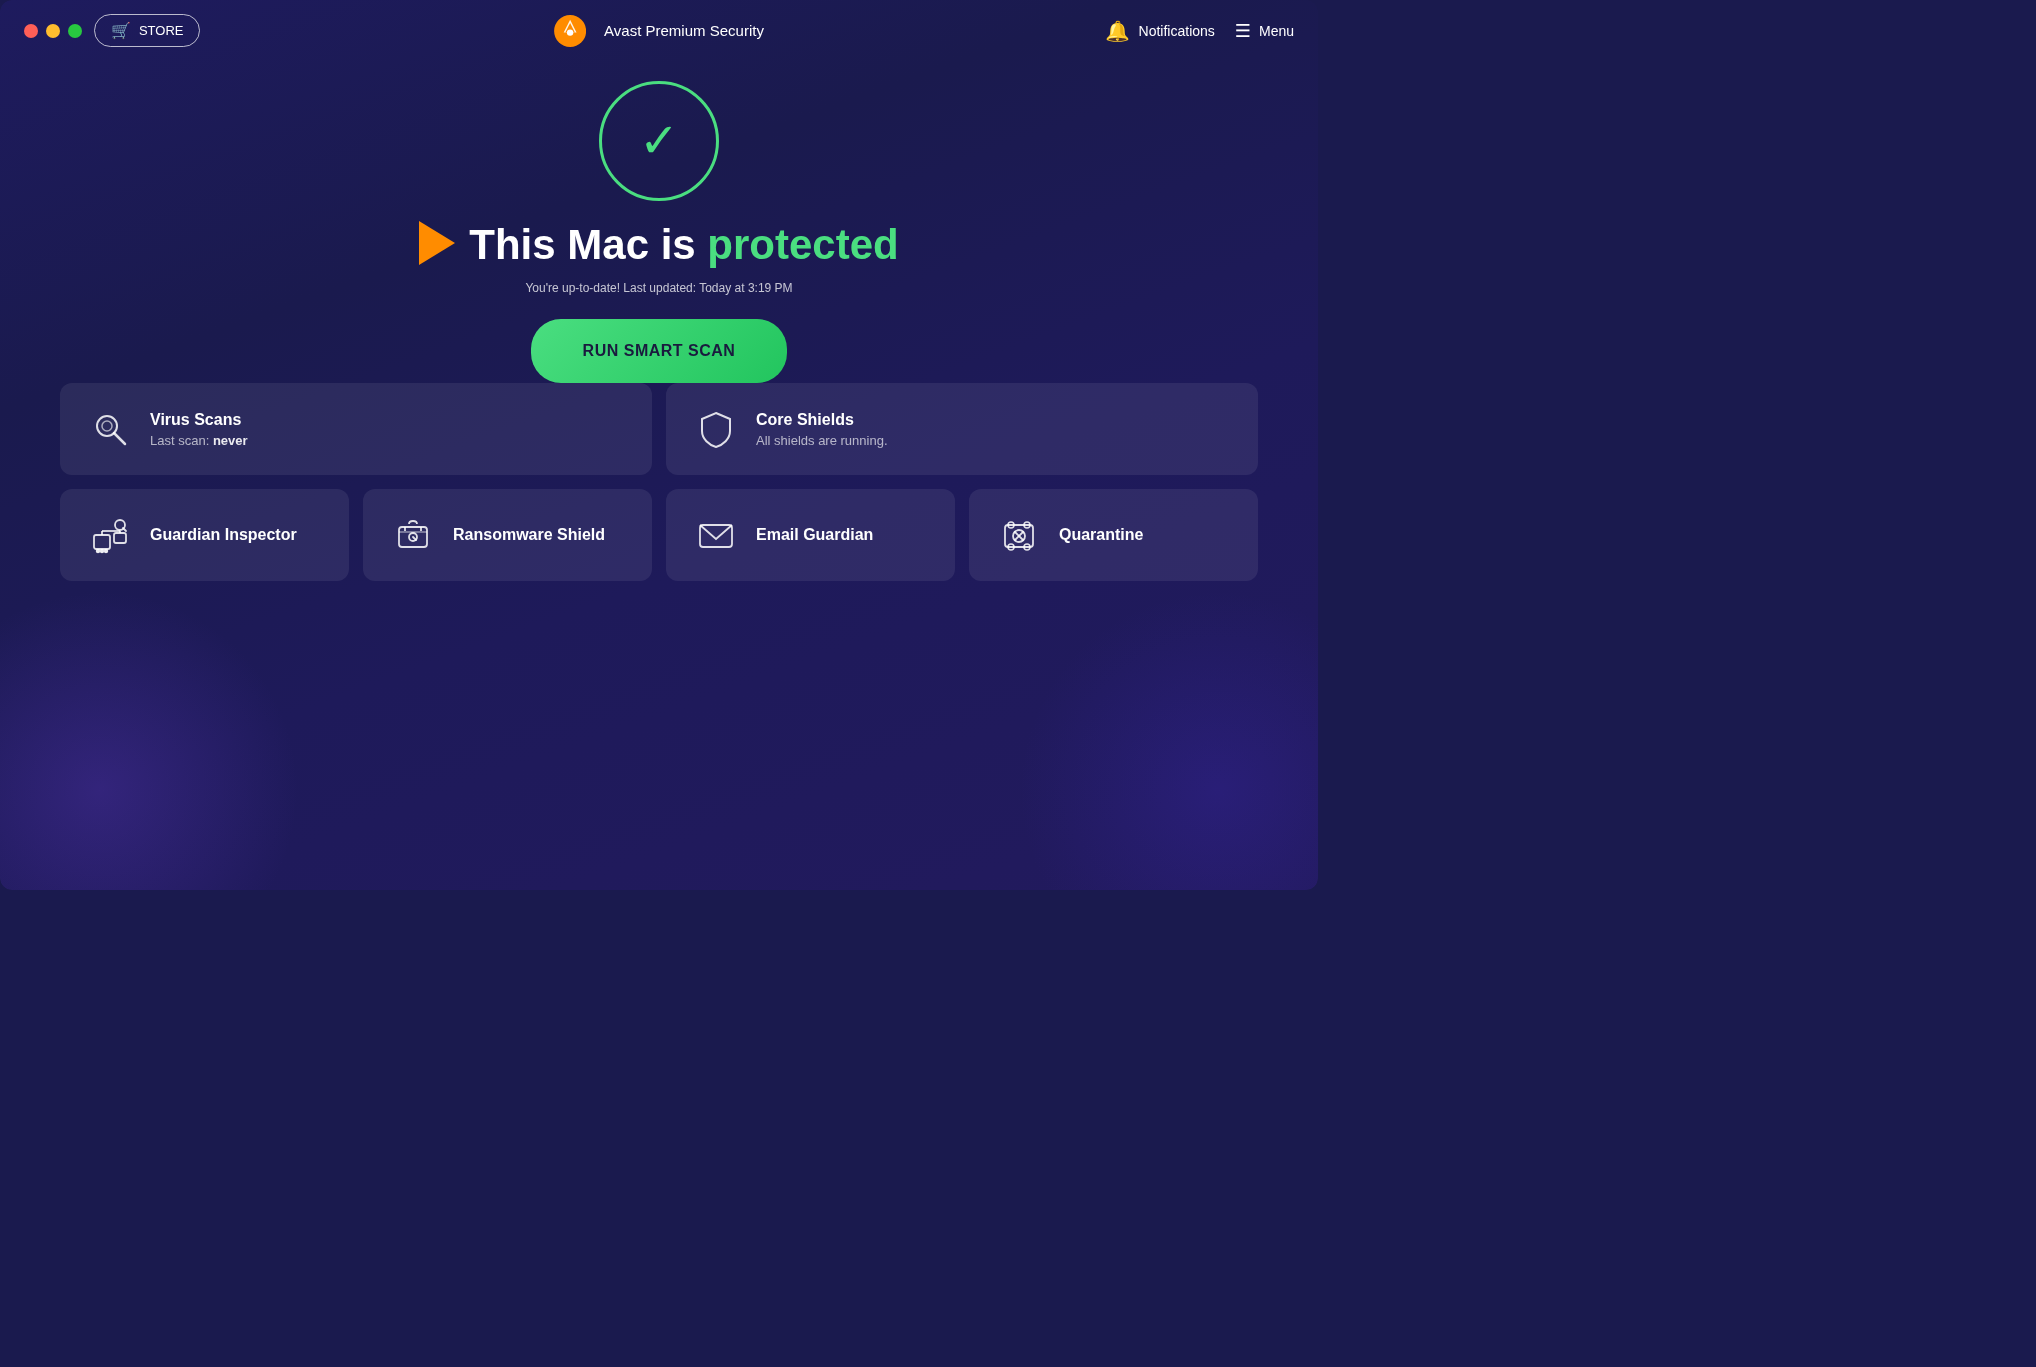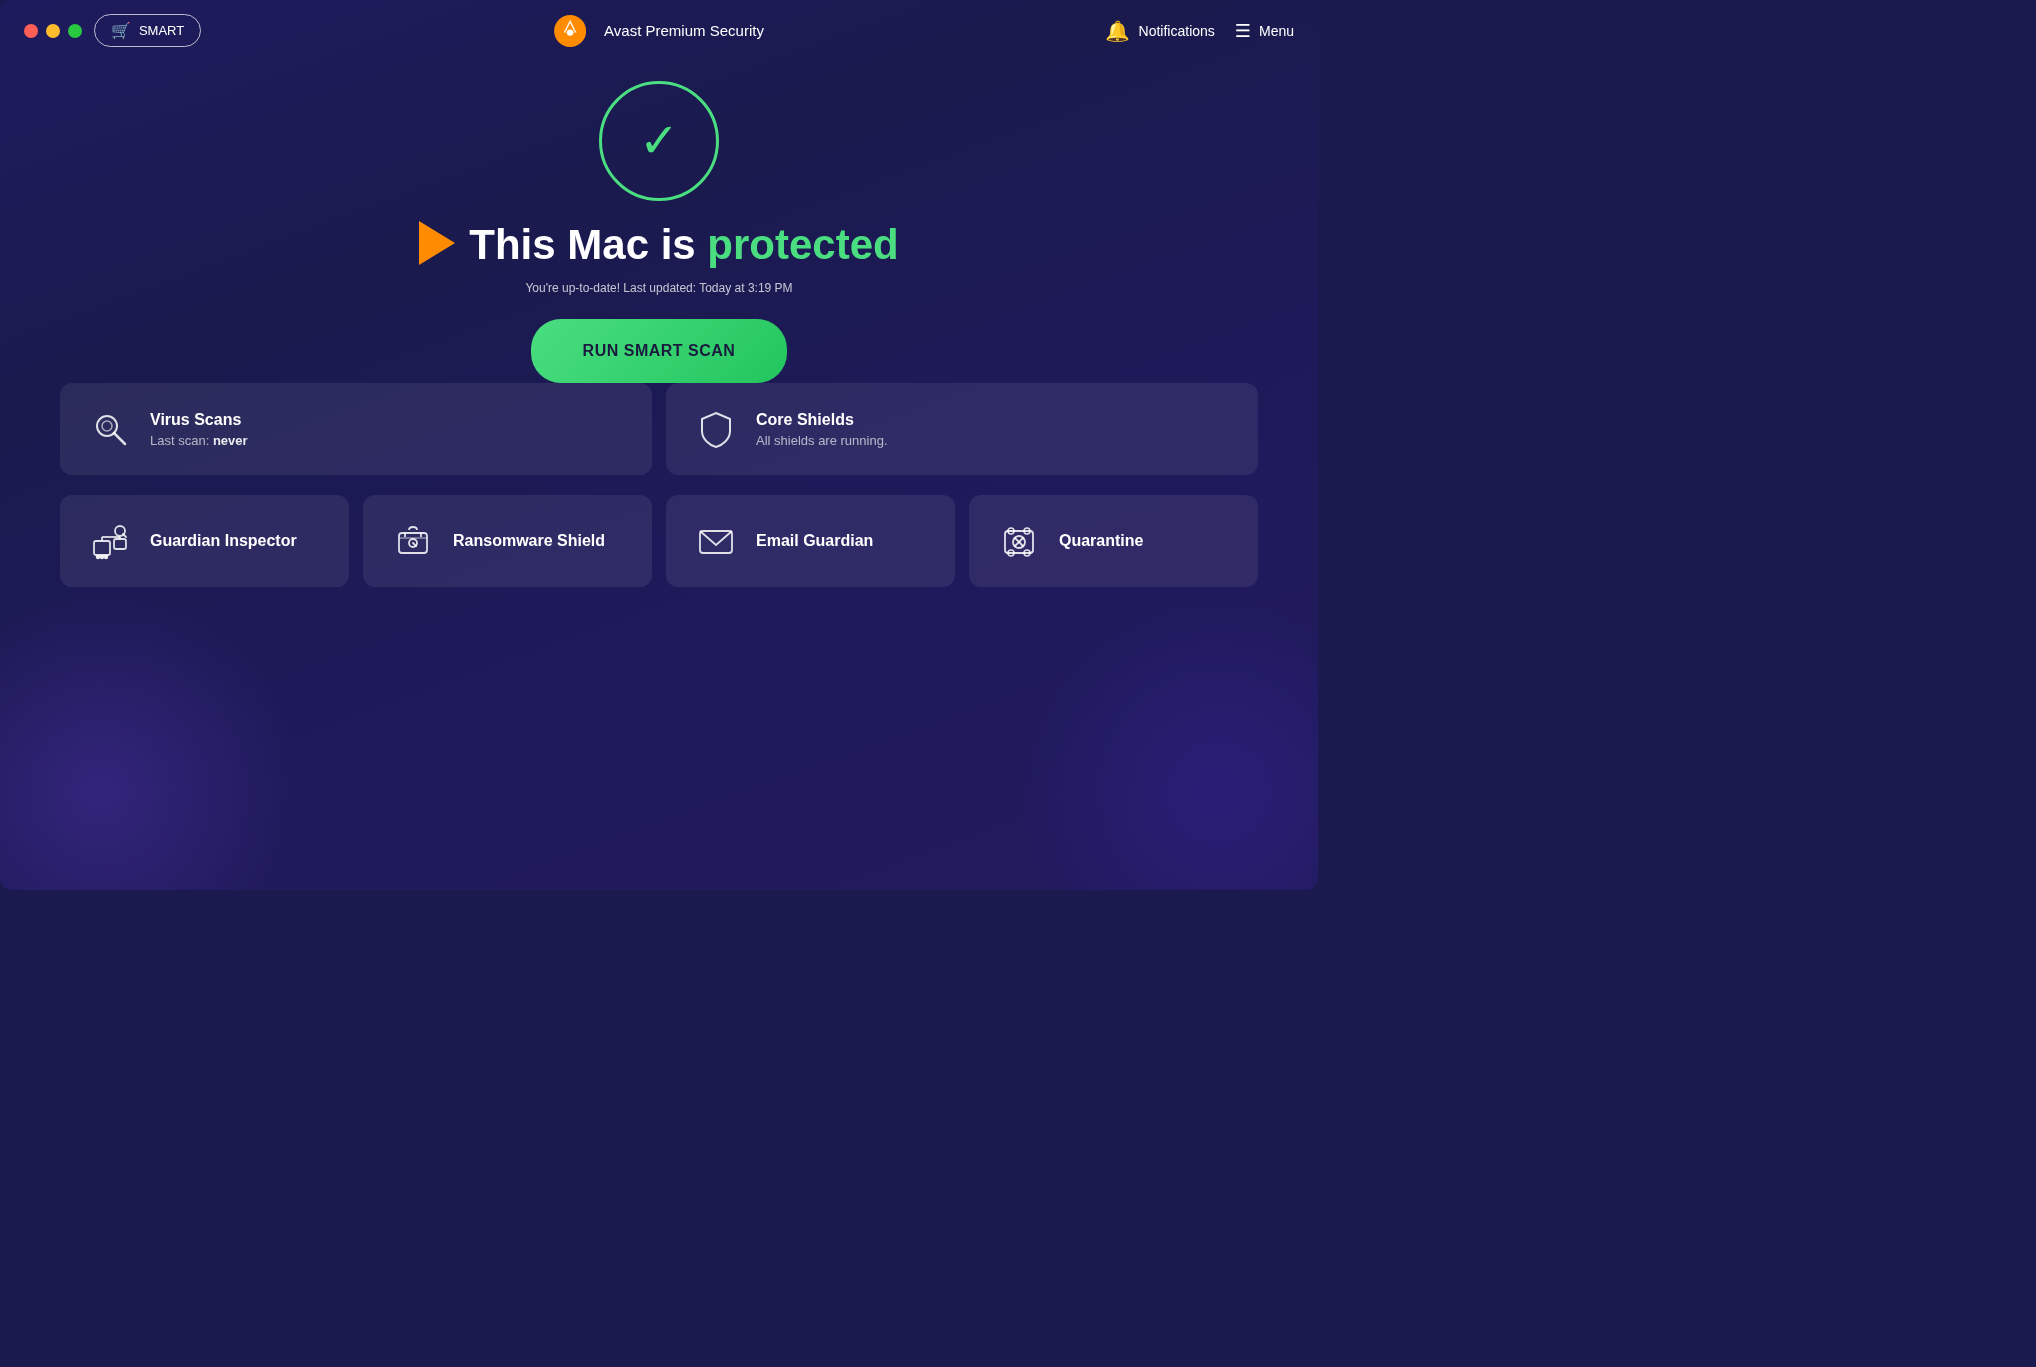--- a/index.html
+++ b/index.html
@@ -207,21 +207,21 @@
       font-weight: 700;
       letter-spacing: 0.5px;
       cursor: pointer;
     }
 
     
     .cards-container {
       width: 100%;
       display: flex;
       flex-direction: column;
-      gap: 20px;
+      gap: 14px;
     }
 
     .cards-row {
       display: flex;
       gap: 14px;
       width: 100%;
     }
 
     .card {
       background: rgba(255,255,255,0.08);
@@ -304,21 +304,21 @@
 
   <div class="title-bar">
     <div class="title-bar-left">
       <div class="traffic-lights">
         <div class="traffic-light close"></div>
         <div class="traffic-light minimize"></div>
         <div class="traffic-light maximize"></div>
       </div>
       <button class="store-button">
         <span class="store-icon">🛒</span>
-        <span>SMART</span>
+        <span>STORE</span>
       </button>
     </div>
 
     <div class="title-bar-center">
 
       <svg class="avast-logo" viewBox="0 0 40 40" xmlns="http://www.w3.org/2000/svg">
         <circle cx="20" cy="20" r="20" fill="#ff8c00"></circle>
         <path d="M20 6 L28 22 L12 22 Z" fill="white" opacity="0.9"></path>
         <path d="M20 10 L26 22 L14 22 Z" fill="#ff8c00"></path>
         <circle cx="20" cy="22" r="4" fill="white"></circle>

